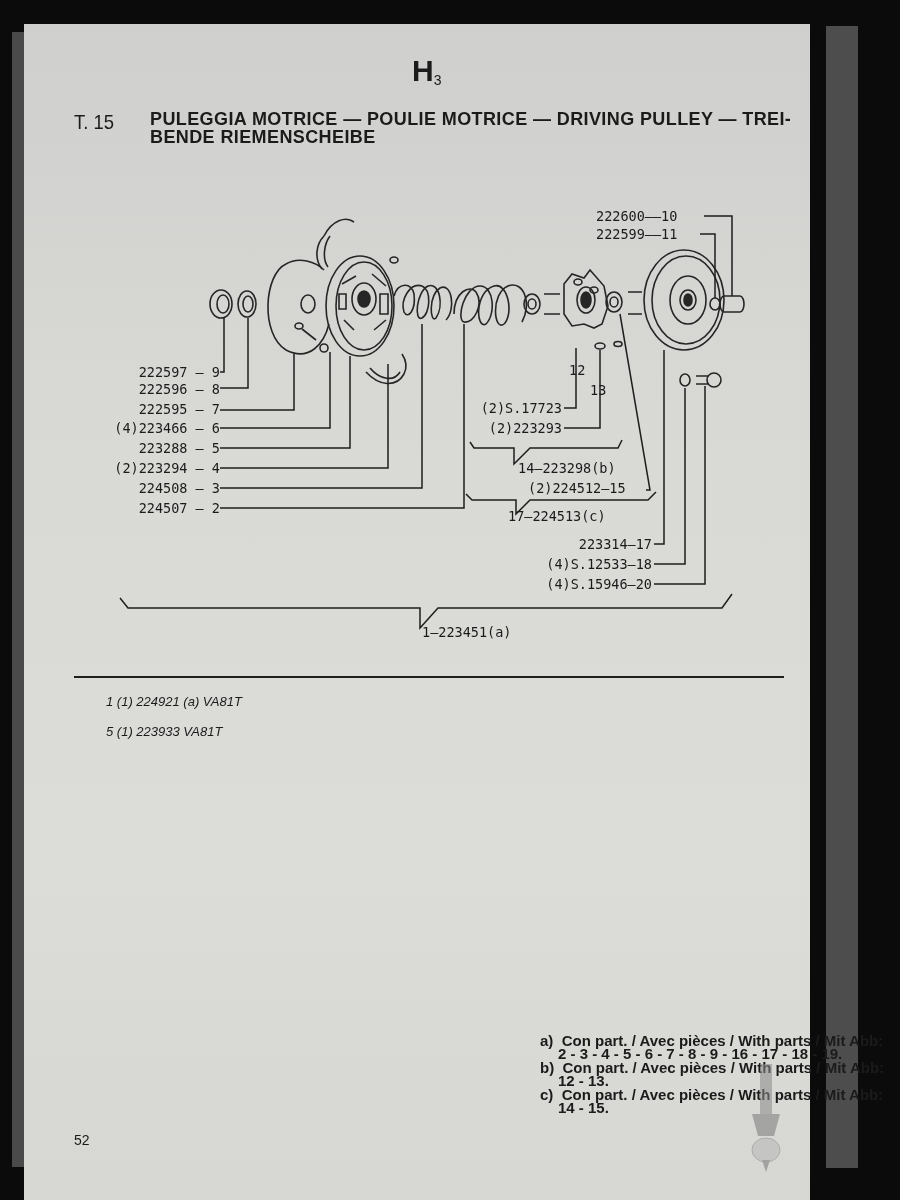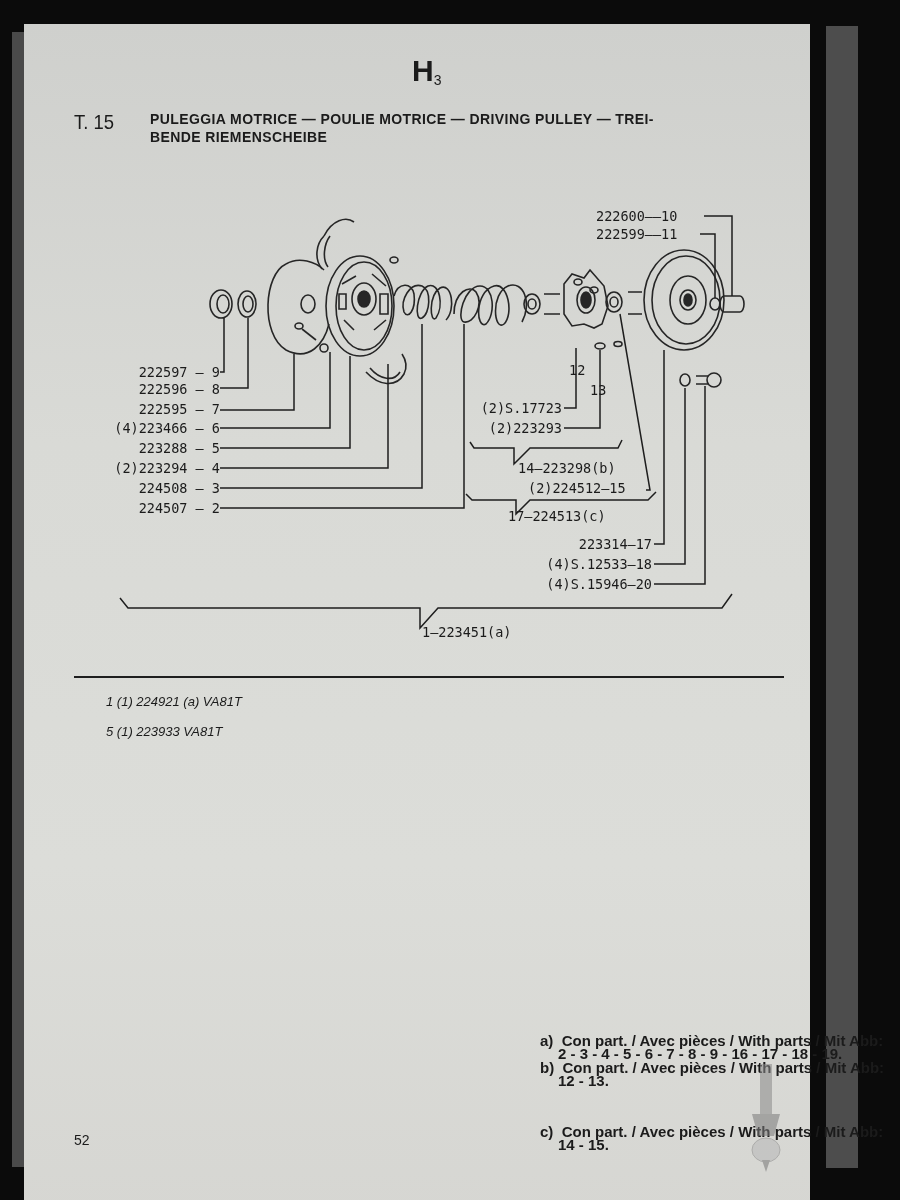--- a/index.html
+++ b/index.html
@@ -10,21 +10,21 @@
   .frame-left { position:absolute; left:12px; top:32px; width:32px; height:1135px; background:#4a4a4a; }
   .frame-right { position:absolute; left:826px; top:26px; width:32px; height:1142px; background:#4d4d4d; }
   .page {
     position:absolute; left:24px; top:24px; width:786px; height:1200px;
     background:linear-gradient(180deg,#cfd0cd 0%,#d9dad6 35%,#dcddd9 70%,#d6d6d2 100%);
   }
   .abs { position:absolute; color:#1b1b1b; white-space:nowrap; }
   .hcode { left:388px; top:30px; font-size:30px; font-weight:bold; font-family:"Liberation Sans", sans-serif; }
   .hcode sub { font-size:14px; font-weight:normal; vertical-align:baseline; position:relative; top:4px; }
   .tnum { left:50px; top:86px; font-size:21px; font-family:"Liberation Sans", sans-serif; transform:scaleX(0.88); transform-origin:left; }
-  .title { left:126px; top:86px; font-size:14px; font-weight:bold; letter-spacing:0.4px; line-height:18px; font-family:"Liberation Sans", sans-serif; }
+  .title { left:126px; top:86px; font-size:18px; font-weight:bold; letter-spacing:0.4px; line-height:18px; font-family:"Liberation Sans", sans-serif; }
   .callout { font-family:"DejaVu Sans Mono", monospace; font-size:13.5px; color:#1b1b1b; }
   .variants { left:82px; font-size:13px; font-family:"Liberation Sans", sans-serif;font-style:italic; }
   .foot { font-size:15px; font-weight:bold; font-family:"Liberation Sans", sans-serif; line-height:12.5px; color:#1b1b1b; }
   .pagenum { left:50px; top:1108px; font-size:14px; }
   svg.drawing { position:absolute; left:0; top:0; }
   .watermark { position:absolute; left:718px; top:1040px; width:48px; height:108px; opacity:0.55; }
 </style>
 </head>
 <body>
 
@@ -197,21 +197,21 @@
   <div class="abs variants" style="top:700px;">5 (1) 223933 VA81T</div>
 
   <div class="abs foot" style="left:516px; top:1011px;">
     <span>a)</span>&nbsp;&nbsp;<span>Con part. / Avec pièces / With parts / Mit Abb:</span><br>
     <span style="padding-left:18px;">2 - 3 - 4 - 5 - 6 - 7 - 8 - 9 - 16 - 17 - 18 - 19.</span>
   </div>
   <div class="abs foot" style="left:516px; top:1038px;">
     <span>b)</span>&nbsp;&nbsp;<span>Con part. / Avec pièces / With parts / Mit Abb:</span><br>
     <span style="padding-left:18px;margin-top:30px;">12 - 13.</span>
   </div>
-  <div class="abs foot" style="left:516px; top:1065px;margin-top:37px;">
+  <div class="abs foot" style="left:516px; top:1065px;">
     <span>c)</span>&nbsp;&nbsp;<span>Con part. / Avec pièces / With parts / Mit Abb:</span><br>
     <span style="padding-left:18px;">14 - 15.</span>
   </div>
 
   <svg class="watermark" viewBox="0 0 48 108">
     <rect x="18" y="0" width="12" height="50" fill="#8a8a8a"></rect>
     <path d="M 10 50 L 38 50 L 32 72 L 16 72 Z" fill="#7a7a7a"></path>
     <ellipse cx="24" cy="86" rx="14" ry="12" fill="#b8b8b8" stroke="#888" stroke-width="1"></ellipse>
     <path d="M 20 96 L 28 96 L 24 108 Z" fill="#777"></path>
   </svg>

